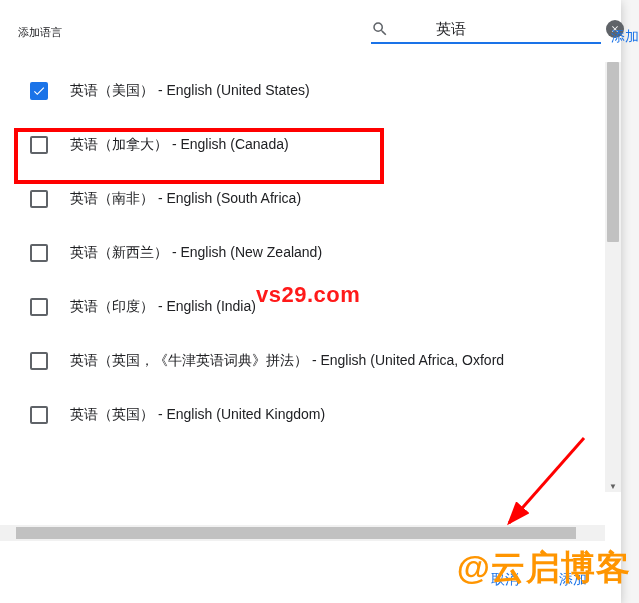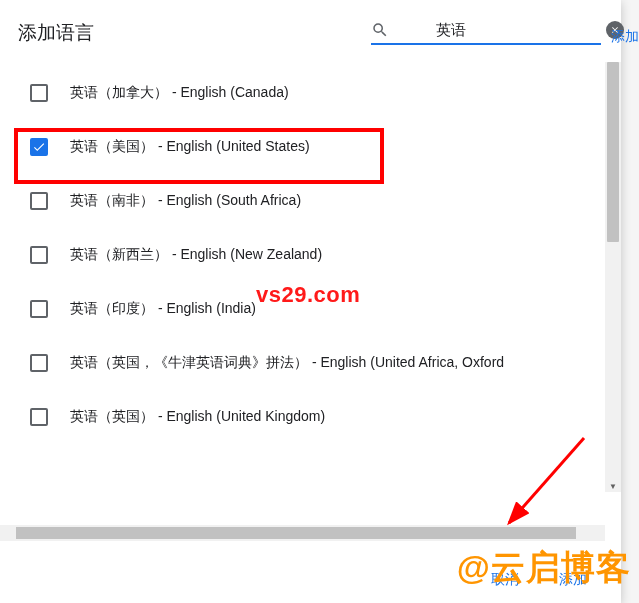--- a/index.html
+++ b/index.html
@@ -24,21 +24,21 @@
       display: flex;
       flex-direction: column;
     }
     .dialog-header {
       display: flex;
       align-items: center;
       padding: 20px 20px 10px 18px;
       gap: 10px;
     }
     .dialog-title {
-      font-size: 19px;
+      font-size: 11px;
       color: #202124;
       flex-shrink: 0;
       margin-right: auto;
     }
     .search-container {
       display: flex;
       align-items: center;
       border-bottom: 2px solid #1a73e8;
       padding-bottom: 4px;
       width: 230px;
@@ -231,30 +231,30 @@
         <svg width="10" height="10" viewBox="0 0 24 24" fill="#fff">
             <path d="M19 6.41L17.59 5 12 10.59 6.41 5 5 6.41 10.59 12 5 17.59 6.41 19 12 13.41 17.59 19 19 17.59 13.41 12z"></path>
           </svg>
       </span>
     </div>
   </div>
 
   <div class="list-container">
     <div class="list-inner" id="list-inner">
         <div class="list-item">
-          <div class="checkbox"></div>
-          <span class="item-label">英语（加拿大） - English (Canada)</span>
-        </div>
-        <div class="list-item">
           <div class="checkbox checked">
             <svg width="14" height="14" viewBox="0 0 24 24" fill="#fff">
               <path d="M9 16.17L4.83 12l-1.42 1.41L9 19 21 7l-1.41-1.41z"></path>
             </svg>
           </div>
           <span class="item-label">英语（美国） - English (United States)</span>
+        </div>
+        <div class="list-item">
+          <div class="checkbox"></div>
+          <span class="item-label">英语（加拿大） - English (Canada)</span>
         </div>
         <div class="list-item">
           <div class="checkbox"></div>
           <span class="item-label">英语（南非） - English (South Africa)</span>
         </div>
         <div class="list-item">
           <div class="checkbox"></div>
           <span class="item-label">英语（新西兰） - English (New Zealand)</span>
         </div>
         <div class="list-item">

